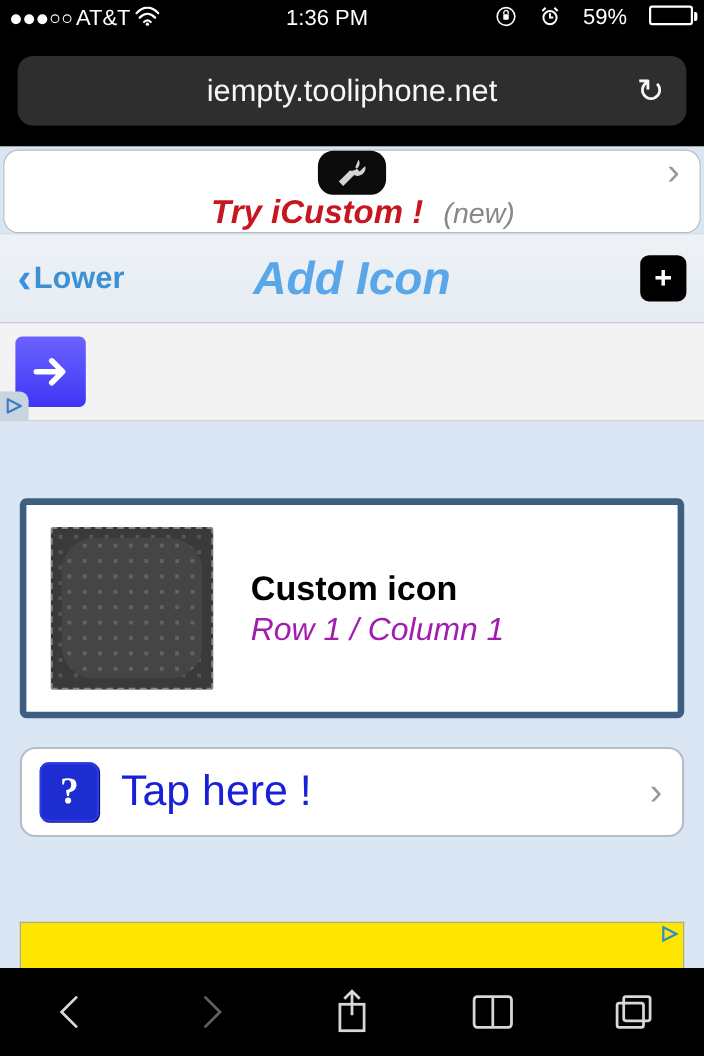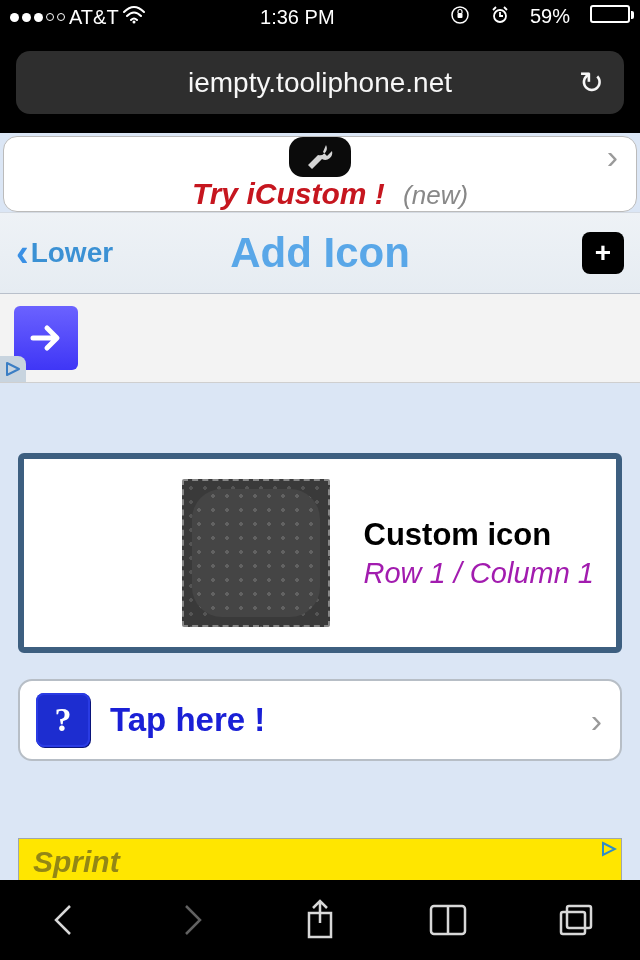--- a/index.html
+++ b/index.html
@@ -84,21 +84,21 @@
     height:82px;
     background:linear-gradient(#eef2f6,#e6ecf2);
     border-bottom:1px solid #b9c0cb;
     border-top:1px solid #d5dbe3;
     display:flex;align-items:center;justify-content:space-between;
     padding:0 16px;
     position:relative;
   }
   .back-home{color:#3b91d4;font-weight:700;font-size:28px;display:flex;align-items:center;}
   .back-home .chevl{font-size:38px;margin-right:2px;font-weight:700;color:#3a90e5;}
-  .title{position:absolute;left:0;right:0;text-align:center;font-size:42px;font-weight:700;color:#59a7e8;}
+  .title{position:absolute;left:0;right:0;text-align:center;font-size:42px;font-weight:700;color:#59a7e8;font-style:italic;}
   .plus-tile{width:42px;height:42px;background:#000;border-radius:8px;color:#fff;display:flex;align-items:center;justify-content:center;font-size:28px;font-weight:700;z-index:2;}
 
   
   .adrow{
     background:#f3f3f3;
     border-bottom:1px solid #cfcfcf;
     padding:12px 14px;
     display:flex;align-items:center;position:relative;
   }
   .ad-text{flex:1;font-size:25px;line-height:1.2;color:#111;margin-left:34px; margin-right:14px;}
@@ -106,21 +106,21 @@
   .ad-badge{position:absolute;left:0;bottom:0;width:26px;height:26px;background:#c8d4df;display:flex;align-items:center;justify-content:center;border-top-right-radius:8px;}
   .ad-badge svg{width:16px;height:16px;}
 
   
   .card{
     margin:70px 18px 0;
     background:#fff;
     border:6px solid #3d5f80;
     border-radius:6px;
     padding:20px 22px;
-    display:flex;align-items:center;justify-content:flex-end;
+    display:flex;align-items:center;
   }
   .icon-placeholder{
     width:148px;height:148px;border:2px dashed #888;border-radius:2px;
     display:flex;align-items:center;justify-content:center;
     background:
       radial-gradient(circle,#555 2px,transparent 2px) 0 0/14px 14px,
       #3a3a3a;
   }
   .icon-placeholder .round{
     width:128px;height:128px;border-radius:30px;
@@ -142,21 +142,21 @@
     display:flex;align-items:center;
     padding:0 16px;position:relative;
   }
   .q-tile{
     width:54px;height:54px;border-radius:8px;
     background:#1d2dd0;color:#fff;display:flex;align-items:center;justify-content:center;
     font-size:34px;font-weight:700;
     box-shadow:inset 0 0 0 2px #2a3be4, 1px 1px 0 #0a147a;
     font-family:Georgia,serif;
   }
-  .tap .tlabel{margin-left:20px;font-size:33px;font-weight:700;color:#1a20d6;}
+  .tap .tlabel{margin-left:20px;font-size:39px;font-weight:400;color:#1a20d6;}
 
   
   .bottom-ad{
     position:absolute;bottom:0;left:18px;right:18px;height:42px;
     border-top:1px solid #9fa6ae;border-left:1px solid #9fa6ae;border-right:1px solid #9fa6ae;
     background:#ffe600;overflow:hidden;
   }
   .bottom-ad .logo{color:#2a2a2a;font-style:italic;font-weight:700;font-size:30px;margin-left:14px;position:relative;top:6px;opacity:0.5}
   .bottom-ad .tri{position:absolute;right:4px;top:2px;width:16px;height:16px;}
 
@@ -265,21 +265,20 @@
     </div>
   </div>
 
   <div class="tap">
     <div class="q-tile">?</div>
     <div class="tlabel">Tap here !</div>
     <span class="chev">›</span>
   </div>
 
   <div class="bottom-ad">
-    <span class="logo">Sprint</span>
     <span class="tri">
       <svg viewBox="0 0 16 16">
           <path d="M2 2 L14 8 L2 14 Z" fill="none" stroke="#2e8cc9" stroke-width="2"></path>
         </svg>
     </span>
   </div>
 
 </div>
 
 <div class="toolbar">

